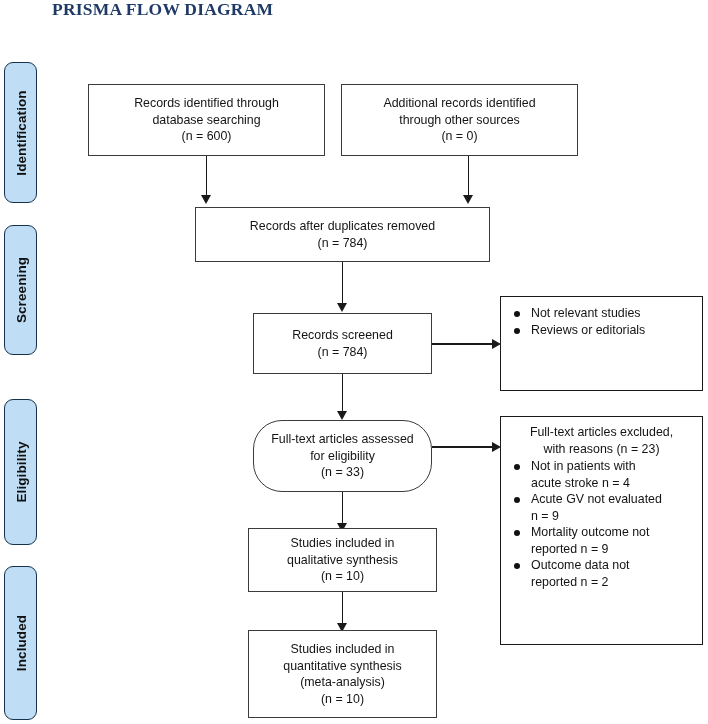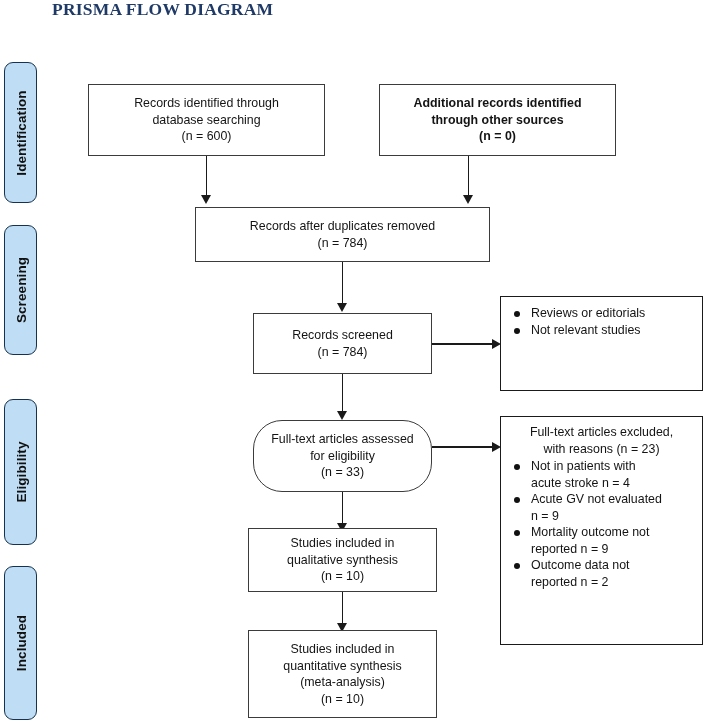--- a/index.html
+++ b/index.html
@@ -163,21 +163,21 @@
   <div class="stage-tab" style="left:4px; top:566px; height:154px;">
     <span class="stage-label">Included</span>
   </div>
 
   <div class="flow-box" style="left:88px; top:84px; width:237px; height:72px;">
     <span class="box-text" style="white-space: pre-line;">Records identified through
 database searching
 (n = 600)</span>
   </div>
 
-  <div class="flow-box" style="left:379px; top:84px; width:237px; height:72px;font-weight:bold;">
+  <div class="flow-box" style="left:341px; top:84px; width:237px; height:72px;">
     <span class="box-text" style="white-space: pre-line;">Additional records identified
 through other sources
 (n = 0)</span>
   </div>
 
   <div class="v-line" style="left:205.5px; top:156px; height:40px;"></div>
   <div class="arrow-down" style="left:201px; top:195px;"></div>
 
   <div class="v-line" style="left:467.5px; top:156px; height:40px;"></div>
   <div class="arrow-down" style="left:463px; top:195px;"></div>
@@ -193,22 +193,22 @@
   <div class="flow-box" style="left:253px; top:313px; width:179px; height:61px;">
     <span class="box-text" style="white-space: pre-line;">Records screened
 (n = 784)</span>
   </div>
 
   <div class="h-line" style="left:432px; top:343px; width:62px;"></div>
   <div class="arrow-right" style="left:492px; top:339px;"></div>
 
   <div class="list-box" style="left:500px; top:296px; width:203px; height:95px;">
     <ul>
+      <li style="white-space: pre-line;">Not relevant studies</li>
       <li style="white-space: pre-line;">Reviews or editorials</li>
-      <li style="white-space: pre-line;">Not relevant studies</li>
     </ul>
   </div>
 
   <div class="v-line" style="left:341.5px; top:374px; height:38px;"></div>
   <div class="arrow-down" style="left:337px; top:411px;"></div>
 
   <div class="flow-box" style="left:253px; top:420px; width:179px; height:72px;border-radius:29px;">
     <span class="box-text" style="white-space: pre-line;">Full-text articles assessed
 for eligibility
 (n = 33)</span>

